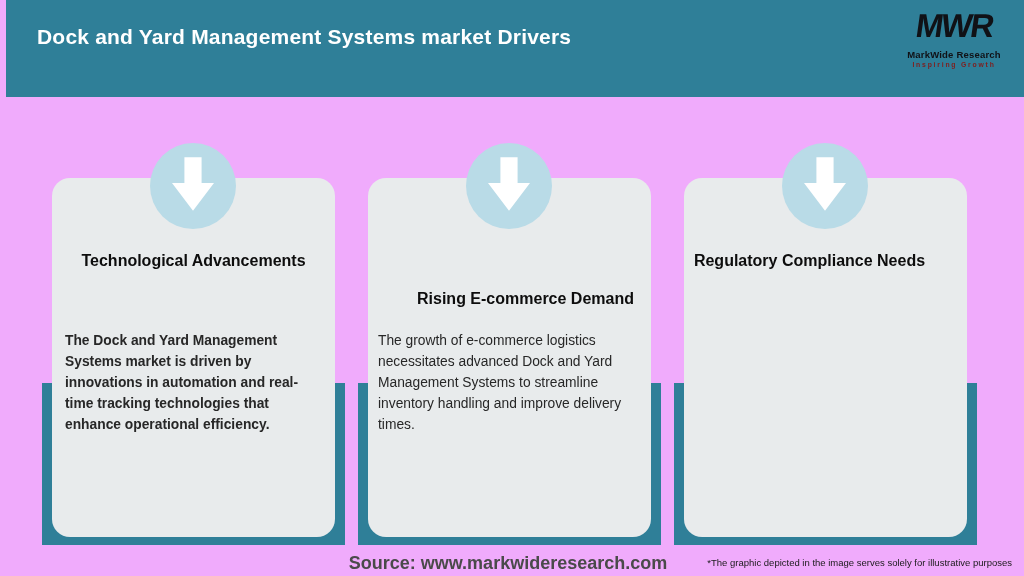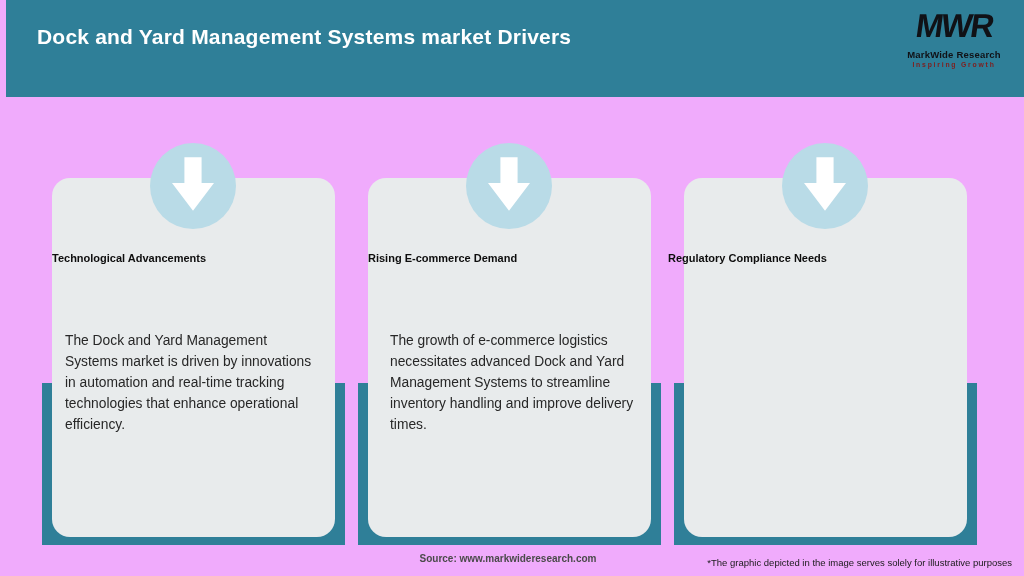--- a/index.html
+++ b/index.html
@@ -101,48 +101,49 @@
     justify-content: center;
   }
   .circle-1 { left: 150px; }
   .circle-2 { left: 466px; }
   .circle-3 { left: 782px; }
 
   .card-title {
     position: absolute;
     top: 252px;
     width: 283px;
-    font-size: 11px;
+    text-align: center;
+    font-size: 16px;
     font-weight: 700;
     color: #0d0d0d;
   }
   .title-1 { left: 52px; }
-  .title-2 { left: 368px; }
+  .title-2 { left: 384px; margin-top: 38px; }
   .title-3 { left: 668px; }
 
   .card-body {
     position: absolute;
     top: 330px;
     width: 258px;
     font-size: 13.8px;
     line-height: 21px;
     color: #272727;
   }
-  .body-1 { left: 65px; }
-  .body-2 { left: 390px; }
+  .body-1 { left: 65px; font-weight: bold; }
+  .body-2 { left: 378px; }
   .body-3 { left: 697px; }
 
   
   .footer-source {
     position: absolute;
     left: 340px;
     top: 553px;
     width: 336px;
     text-align: center;
-    font-size: 10px;
+    font-size: 18px;
     font-weight: 700;
     color: #4a4a4a;
   }
   .footer-disclaimer {
     position: absolute;
     right: 12px;
     top: 557px;
     font-size: 9.5px;
     color: #1a1a1a;
     margin-left: 48px;

